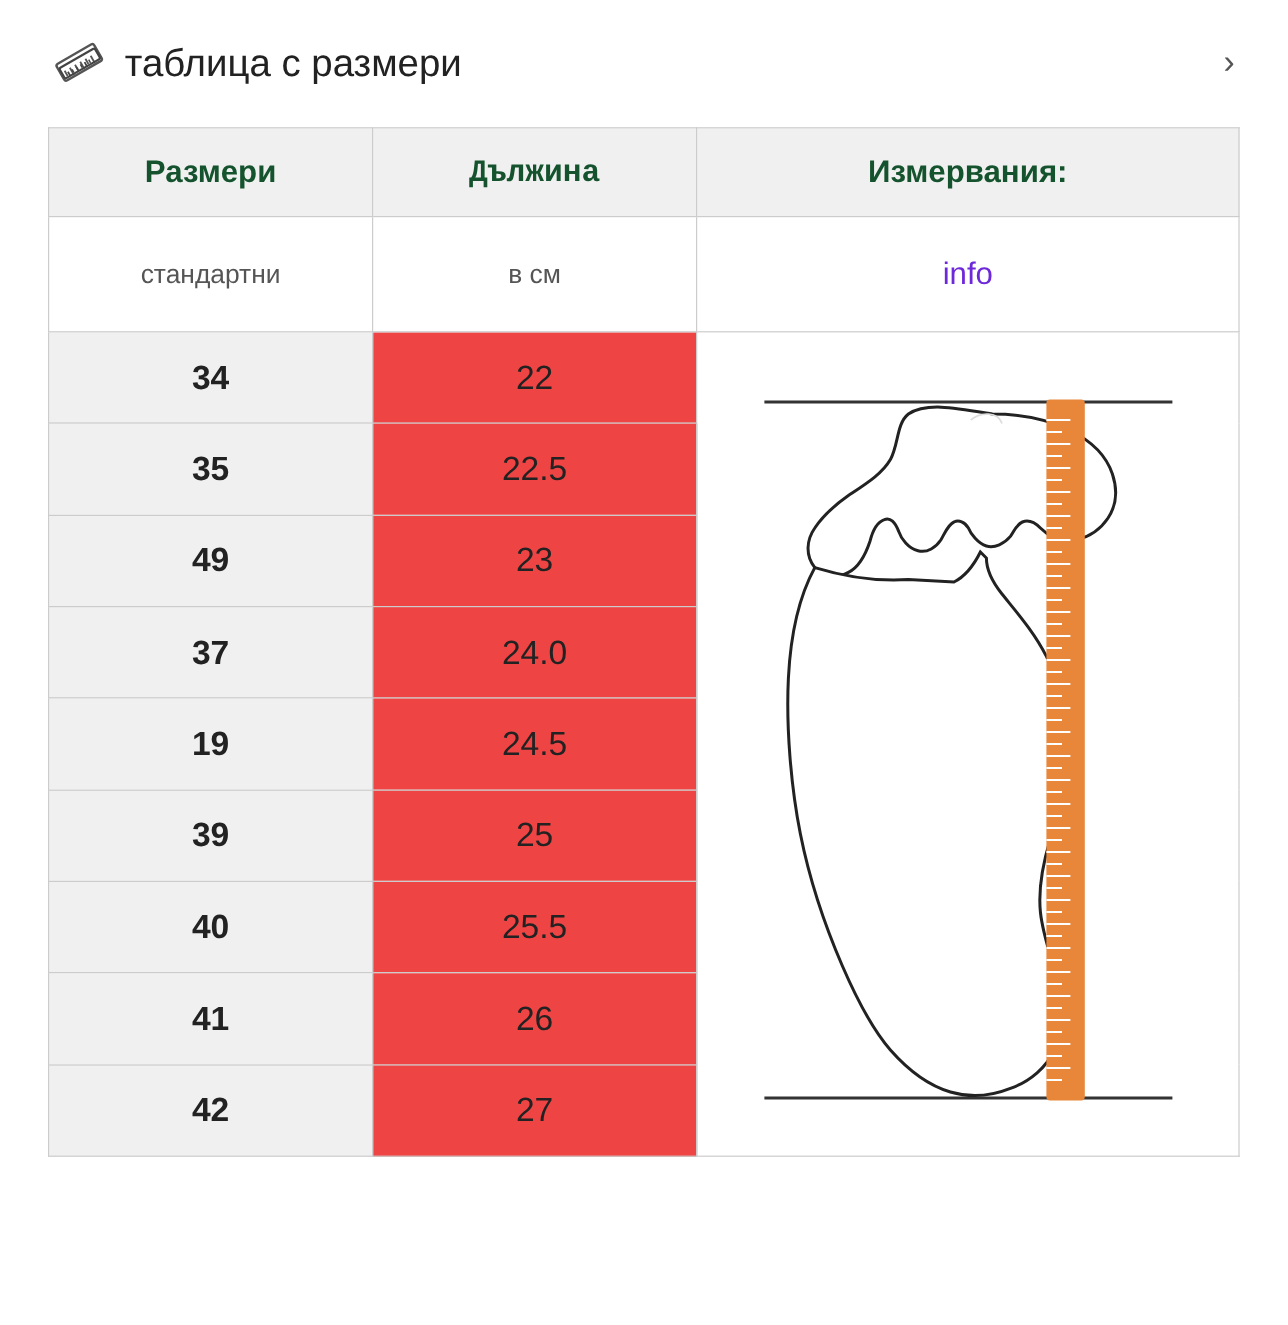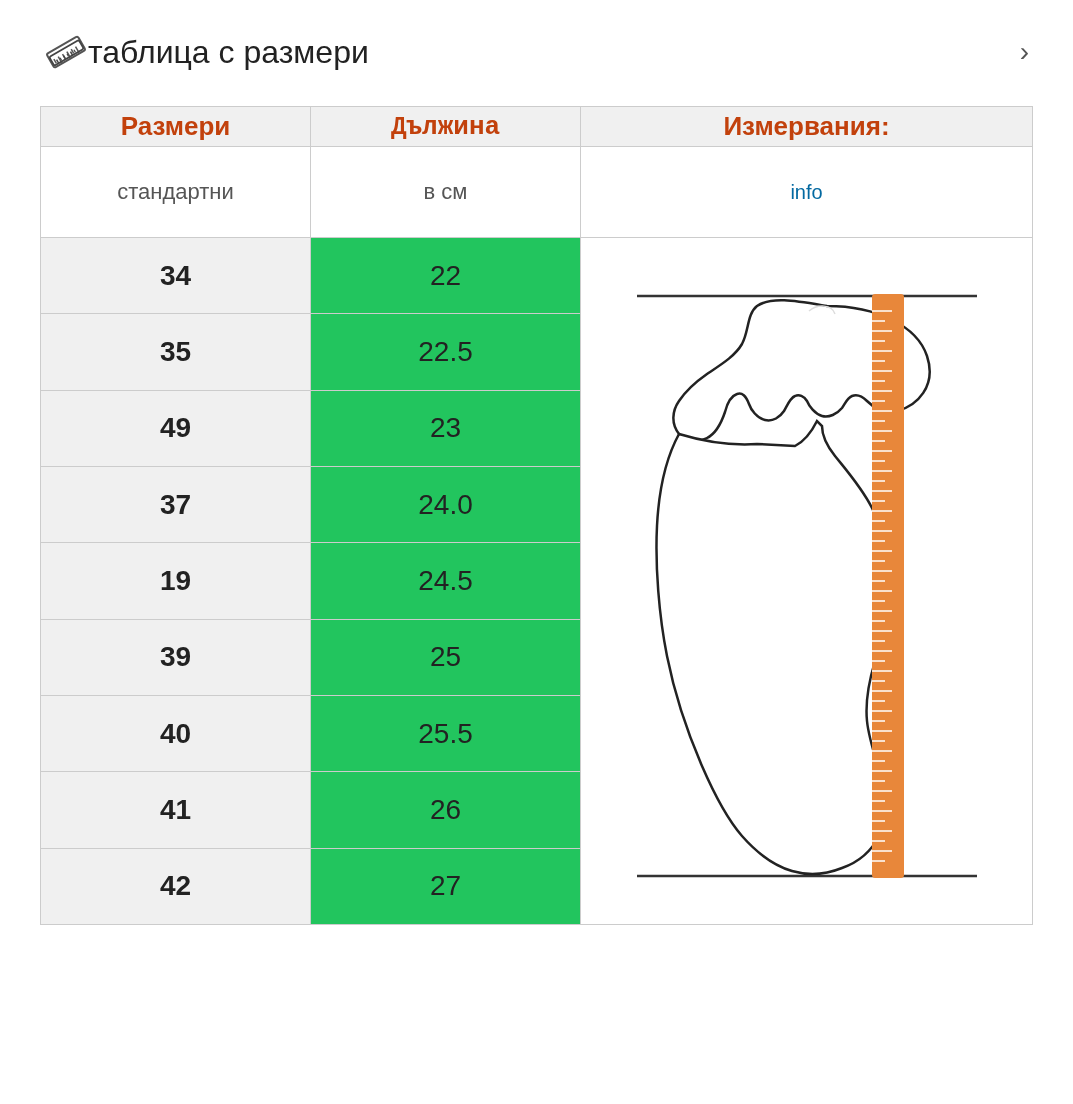--- a/index.html
+++ b/index.html
@@ -21,20 +21,21 @@
       display: flex;
       align-items: center;
       justify-content: space-between;
       margin-bottom: 32px;
       padding: 0 4px;
     }
 
     .header-left {
       display: flex;
       align-items: center;
+      gap: 16px;
     }
 
     .ruler-icon {
       width: 44px;
       height: 44px;
       flex-shrink: 0;
     }
 
     .header-title {
       font-size: 32px;
@@ -65,22 +66,22 @@
     
     .col-size { width: 270px; }
     .col-length { width: 270px; font-family: Liberation Mono, monospace; }
     .col-measure { width: auto; }
 
     
     .size-table thead tr th {
       background: #f0f0f0;
       font-size: 26px;
       font-weight: 700;
-      padding: 4px 10px;
-      color: #c2410c;
+      padding: 21px 10px;
+      color: #14532d;
     }
 
     
     .subheader-row td {
       background: #ffffff;
       font-size: 22px;
       color: #555;
       padding: 32px 10px;
       font-weight: 400;
     }
@@ -92,35 +93,35 @@
       color: #222;
     }
 
     .data-row .size-cell {
       font-weight: 700;
       background: #f0f0f0;
     }
 
     .data-row .length-cell {
       font-weight: 400;
-      background: #22c55e;
+      background: #ef4444;
       margin-left: 43px;
     }
 
     
     .measure-cell {
       vertical-align: middle;
       text-align: center;
       background: #ffffff;
       padding: 20px;
     }
 
     .measure-info-text {
-      font-size: 20px;
-      color: #0369a1;
+      font-size: 26px;
+      color: #6d28d9;
     }
 
     
     .foot-illustration {
       display: block;
       margin: 0 auto;
     }
 
   </style>
 </head>

